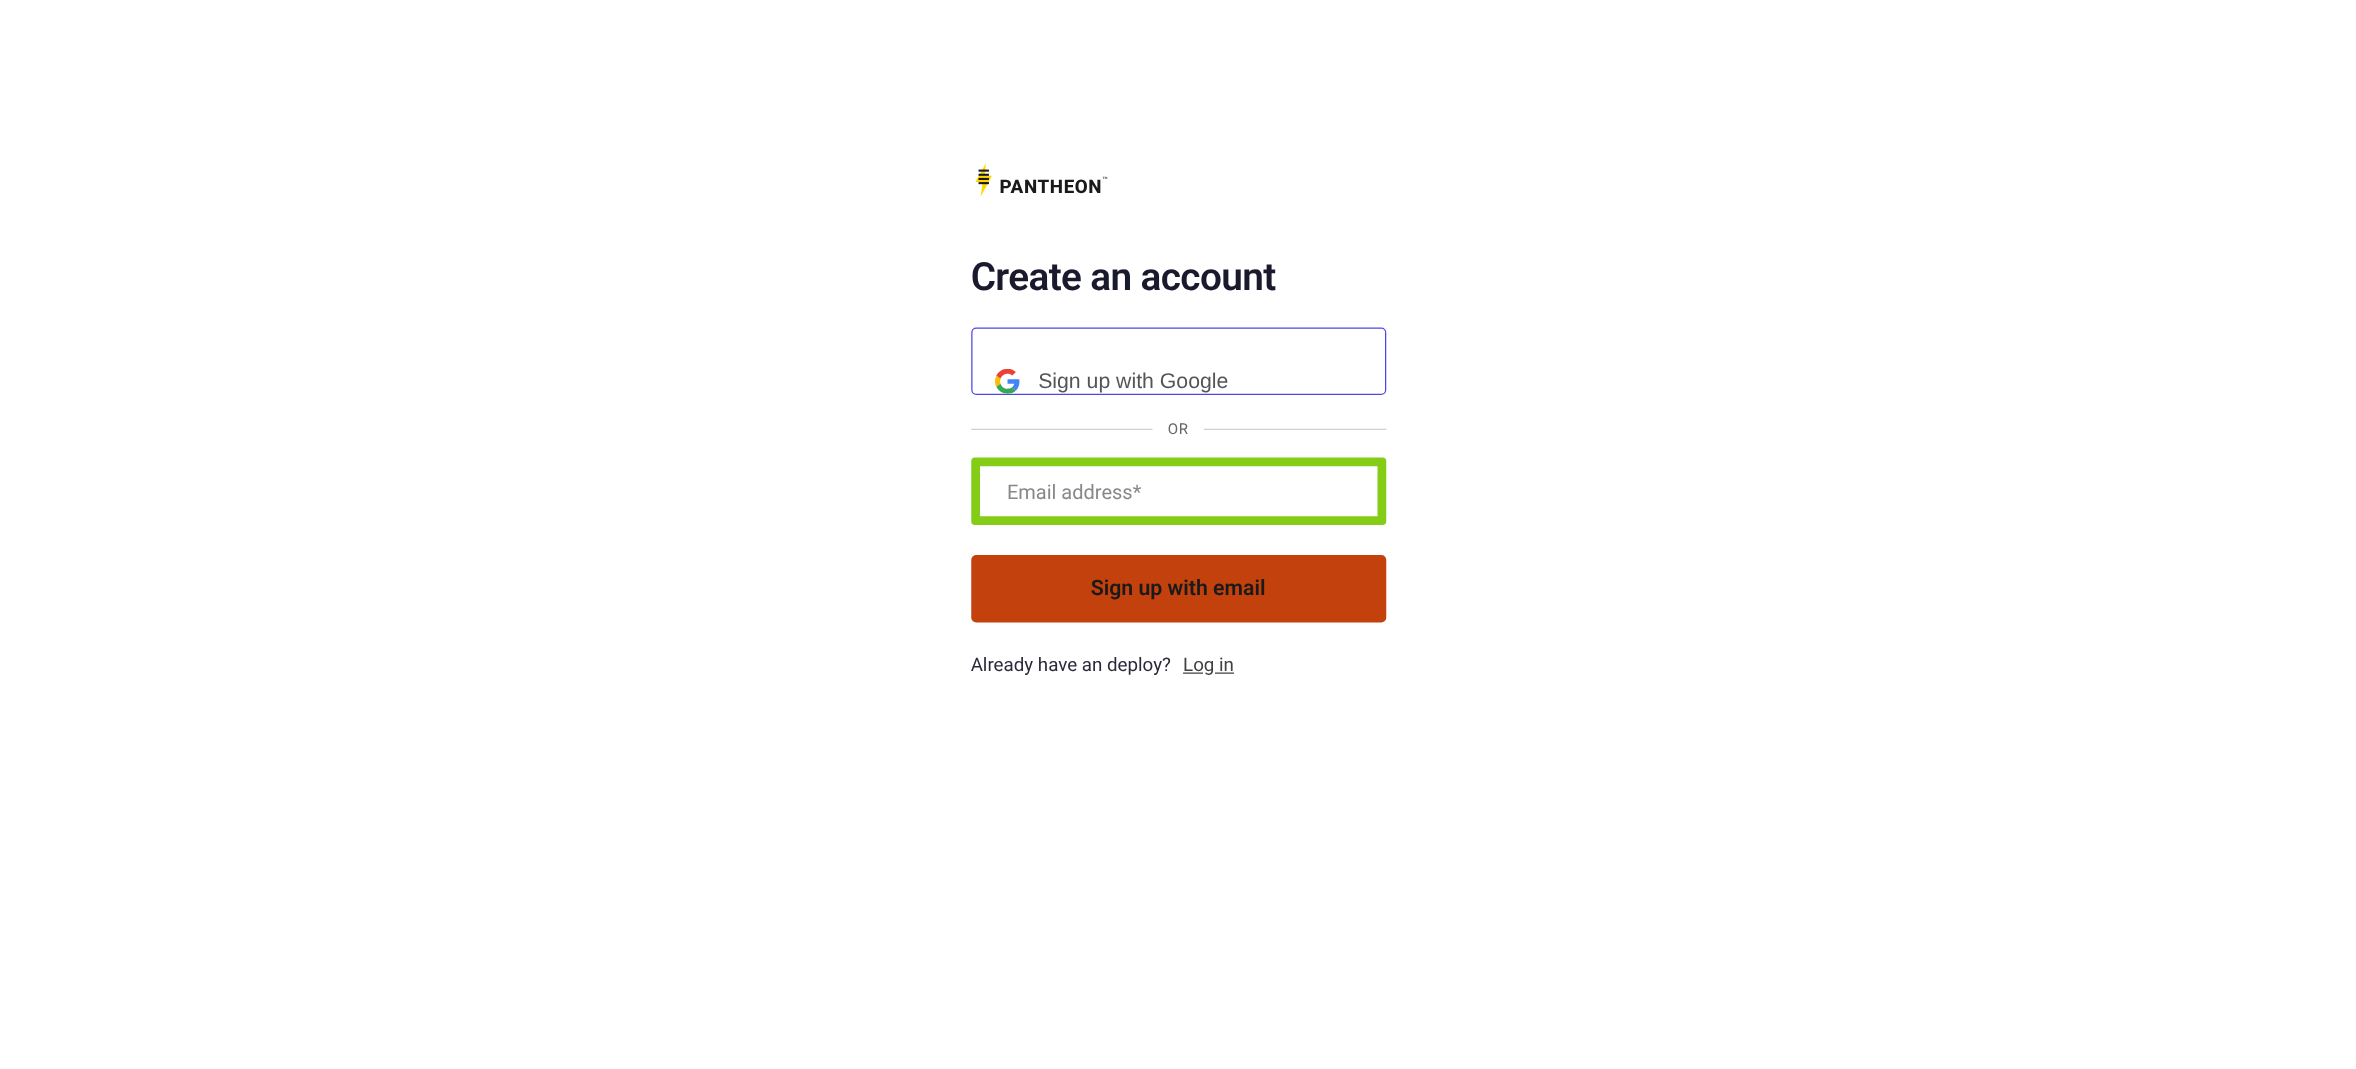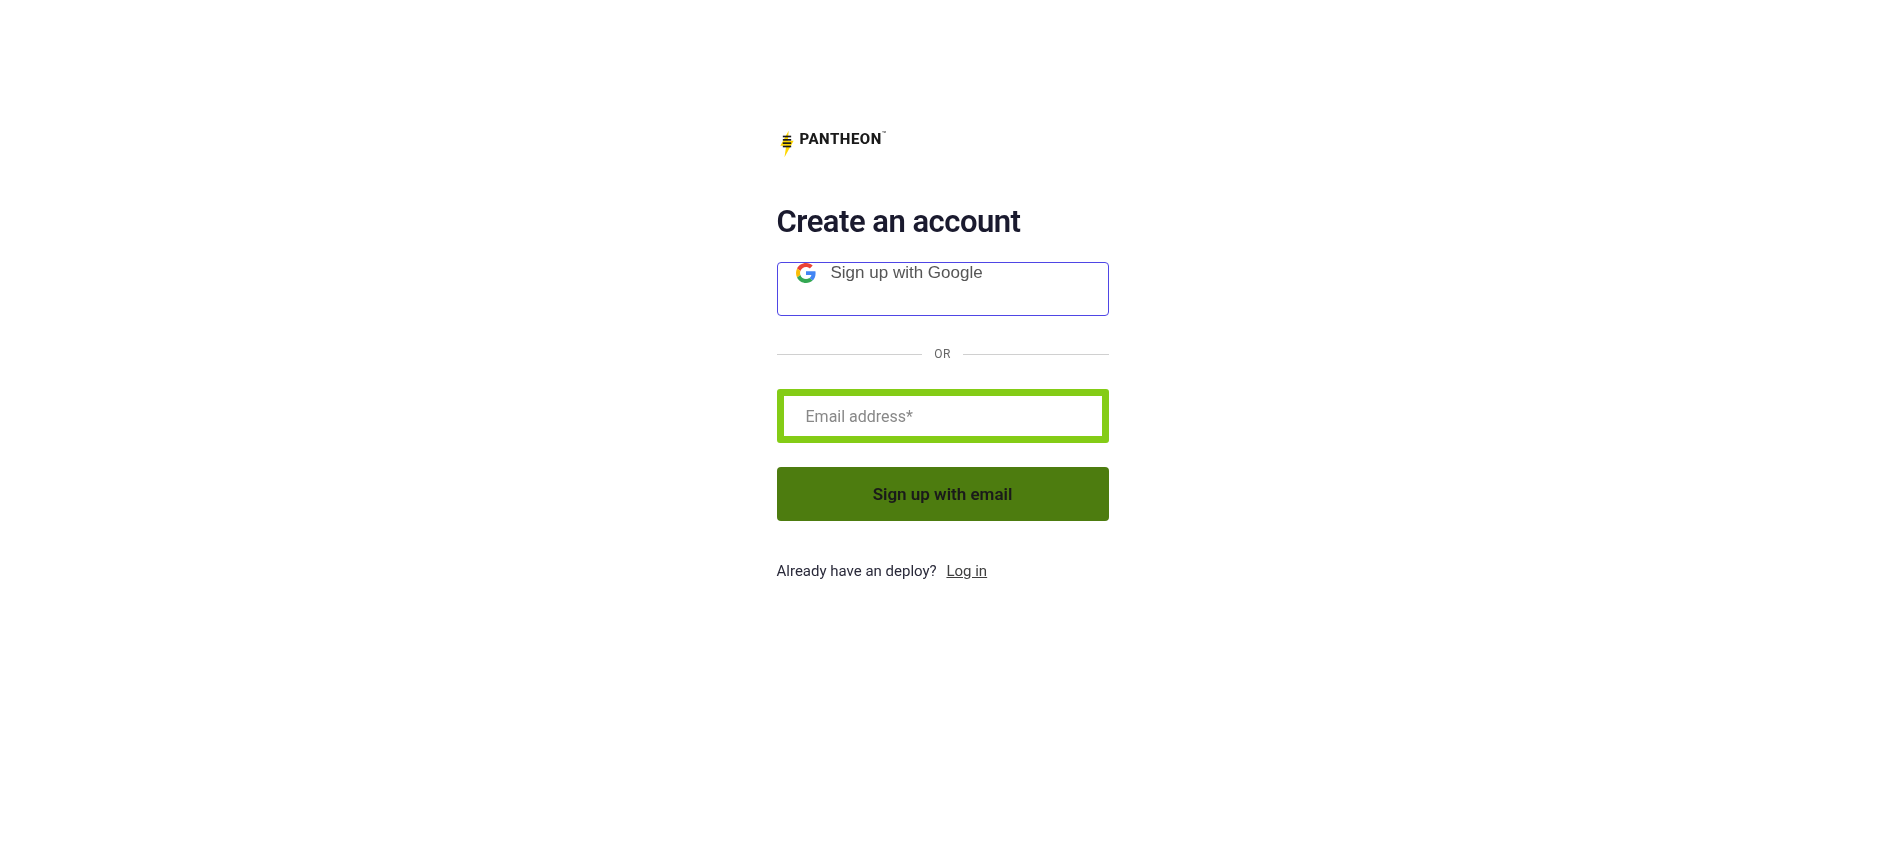--- a/index.html
+++ b/index.html
@@ -18,21 +18,21 @@
       padding-top: 130px;
     }
     
     .signup-container {
       width: 332px;
     }
     
     .logo-wrapper {
       margin-bottom: 45px;
       display: flex;
-      align-items: flex-start;
+      align-items: flex-end;
     }
     
     .logo-icon {
       width: 20px;
       height: 28px;
       position: relative;
       margin-right: 3px;
     }
     
     .logo-text {
@@ -63,42 +63,42 @@
       font-weight: 400;
     }
     
     .google-button {
       width: 100%;
       height: 54px;
       background: #ffffff;
       border: 1px solid #4f46e5;
       border-radius: 4px;
       display: flex;
-      align-items: flex-start;
+      align-items: flex-end;
       padding: 0 18px;
       cursor: pointer;
       gap: 15px;
-      margin-bottom: 31px;
+      margin-bottom: 20px;
     }
     
     .google-icon {
       width: 20px;
       height: 20px;
     }
     
     .google-button-text {
       font-size: 17px;
       color: #555;
       font-weight: 500;
     }
     
     .divider {
       display: flex;
       align-items: center;
-      margin-bottom: 28px;
+      margin-bottom: 16px;
       gap: 12px;
     }
     
     .divider-line {
       flex: 1;
       height: 1px;
       background: #d0d0d0;
     }
     
     .divider-text {
@@ -119,28 +119,28 @@
       font-family: inherit;
     }
     
     .email-input::placeholder {
       color: #888;
     }
     
     .signup-button {
       width: 100%;
       height: 54px;
-      background: #4d7c0f;
+      background: #c2410c;
       border: none;
       border-radius: 4px;
       font-size: 17px;
       font-weight: 600;
       color: #1a1a1a;
       cursor: pointer;
-      margin-bottom: 41px;
+      margin-bottom: 25px;
       font-family: inherit;
     }
     
     .login-prompt {
       font-size: 15px;
       color: #2a2a3a;
     }
     
     .login-link {
       color: #404040;

